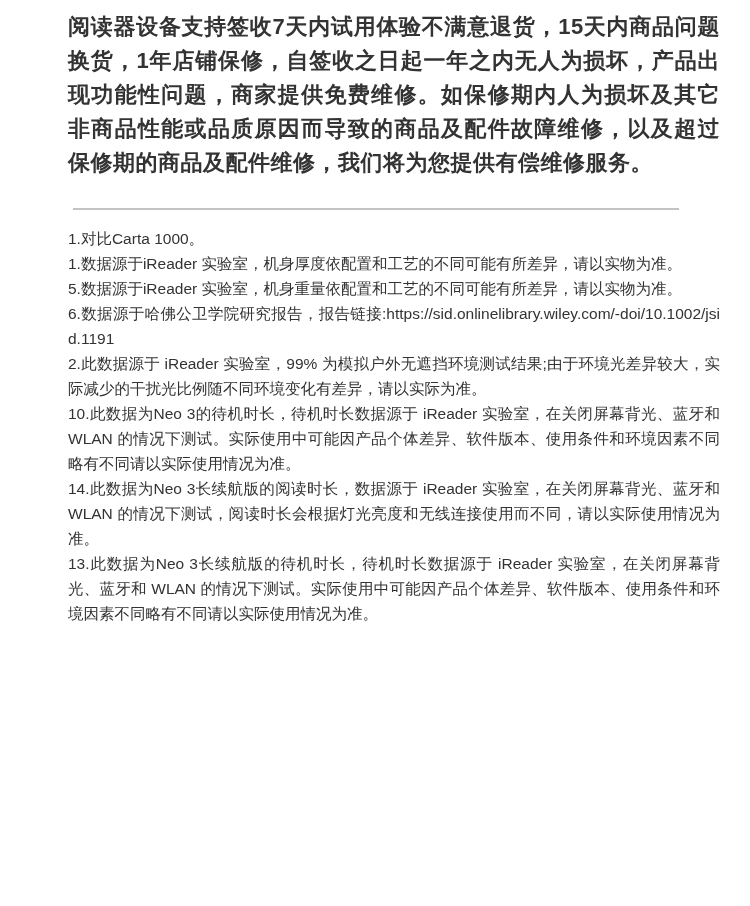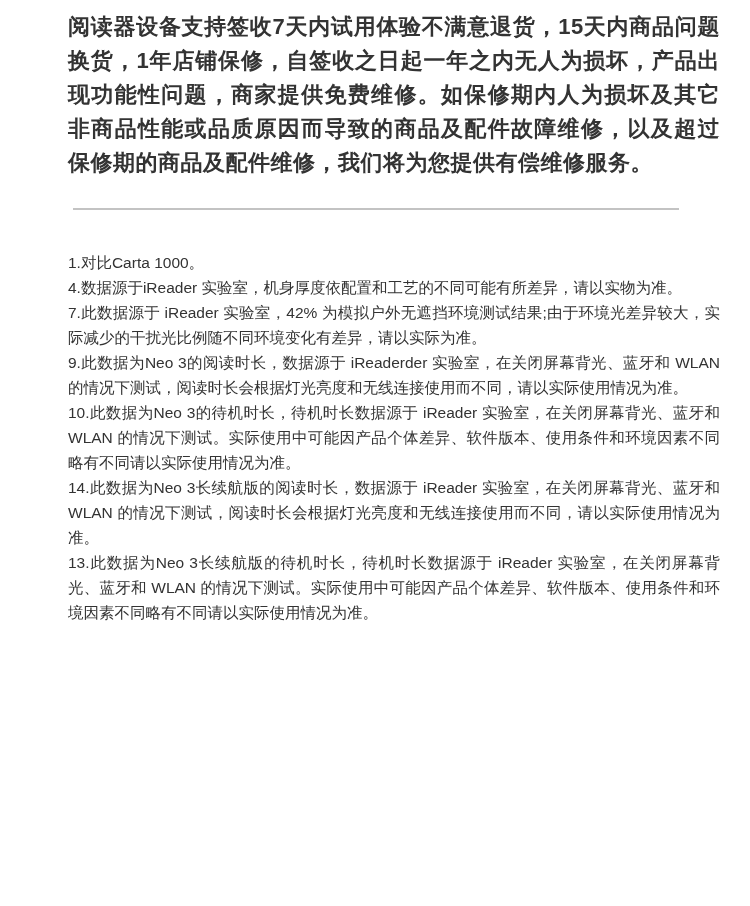--- a/index.html
+++ b/index.html
@@ -29,21 +29,21 @@
     letter-spacing: 0.5px;
   }
   .divider {
     border: none;
     height: 2px;
     background: #c3c3c3;
     margin: 28px 0 0 5px;
     width: 606px;
   }
   .notes {
-    margin-top: 40px;
+    margin-top: 16px;
   }
   .note {
     font-size: 15.5px;
     line-height: 25px;
     color: #333333;
     text-align: justify;
     word-break: break-all;
   }
 </style>
 </head>
@@ -51,22 +51,23 @@
 
 <div class="page">
   <div class="content">
 
     <p class="warranty-text">阅读器设备支持签收7天内试用体验不满意退货，15天内商品问题换货，1年店铺保修，自签收之日起一年之内无人为损坏，产品出现功能性问题，商家提供免费维修。如保修期内人为损坏及其它非商品性能或品质原因而导致的商品及配件故障维修，以及超过保修期的商品及配件维修，我们将为您提供有偿维修服务。</p>
 
     <hr class="divider">
 
     <div class="notes">
         <div class="note">1.对比Carta 1000。</div>
-        <div class="note">4.数据源于iReader 实验室，机身厚度依配置和工艺的不同可能有所差异，请以实物为准。</div>
-        <div class="note">7.此数据源于 iReader 实验室，42% 为模拟户外无遮挡环境测试结果;由于环境光差异较大，实际减少的干扰光比例随不同环境变化有差异，请以实际为准。</div>
-        <div class="note">9.此数据为Neo 3的阅读时长，数据源于 iReaderder 实验室，在关闭屏幕背光、蓝牙和 WLAN 的情况下测试，阅读时长会根据灯光亮度和无线连接使用而不同，请以实际使用情况为准。</div>
+        <div class="note">1.数据源于iReader 实验室，机身厚度依配置和工艺的不同可能有所差异，请以实物为准。</div>
+        <div class="note">5.数据源于iReader 实验室，机身重量依配置和工艺的不同可能有所差异，请以实物为准。</div>
+        <div class="note">6.数据源于哈佛公卫学院研究报告，报告链接:https://sid.onlinelibrary.wiley.com/-doi/10.1002/jsid.1191</div>
+        <div class="note">2.此数据源于 iReader 实验室，99% 为模拟户外无遮挡环境测试结果;由于环境光差异较大，实际减少的干扰光比例随不同环境变化有差异，请以实际为准。</div>
         <div class="note">10.此数据为Neo 3的待机时长，待机时长数据源于 iReader 实验室，在关闭屏幕背光、蓝牙和 WLAN 的情况下测试。实际使用中可能因产品个体差异、软件版本、使用条件和环境因素不同略有不同请以实际使用情况为准。</div>
         <div class="note">14.此数据为Neo 3长续航版的阅读时长，数据源于 iReader 实验室，在关闭屏幕背光、蓝牙和 WLAN 的情况下测试，阅读时长会根据灯光亮度和无线连接使用而不同，请以实际使用情况为准。</div>
         <div class="note">13.此数据为Neo 3长续航版的待机时长，待机时长数据源于 iReader 实验室，在关闭屏幕背光、蓝牙和 WLAN 的情况下测试。实际使用中可能因产品个体差异、软件版本、使用条件和环境因素不同略有不同请以实际使用情况为准。</div>
       </div>
 
   </div>
 </div>
 
 </body></html>

